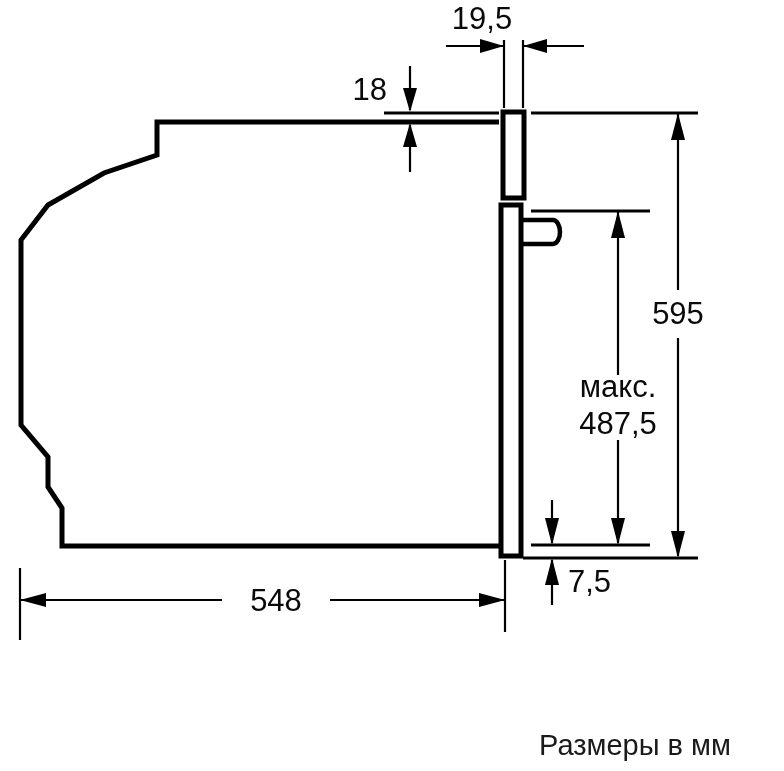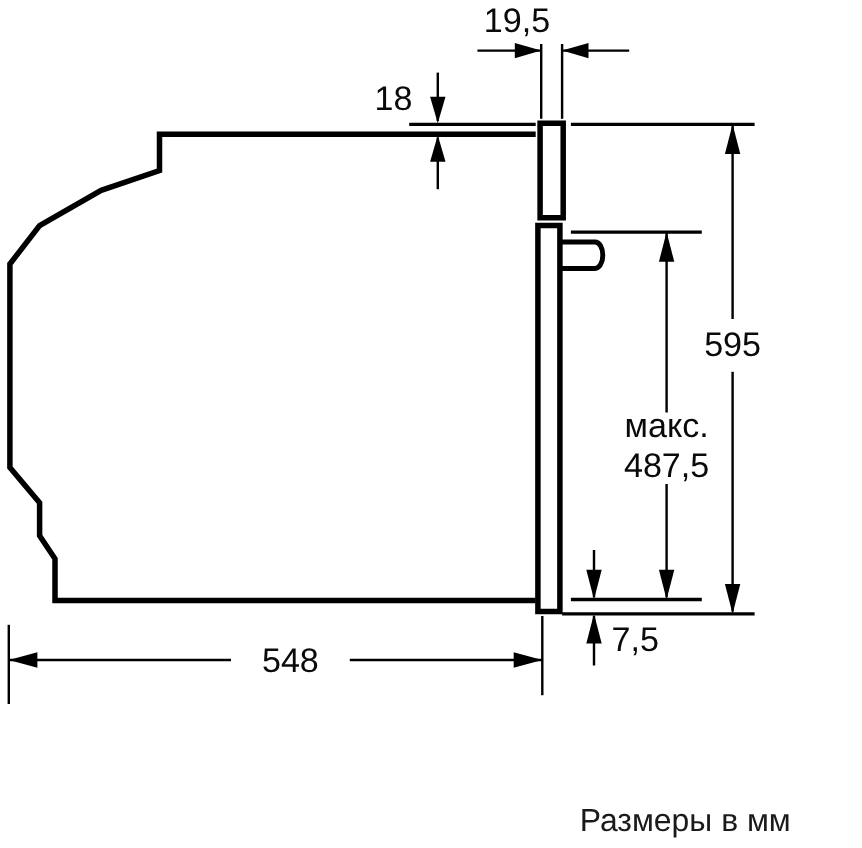--- a/index.html
+++ b/index.html
@@ -9,21 +9,21 @@
   }
   body {
     width: 784px;
     height: 771px;
     position: relative;
     font-family: "Liberation Sans", sans-serif;
     overflow: hidden;
   }
   #drawing-root {
     position: absolute;
-    left: 0;
+    left: 12px;
     top: 0;
     width: 638px;
     height: 771px;
   }
   svg#tech-drawing {
     display: block;
     width: 784px;
     height: 771px;
   }
   .dim-text {

